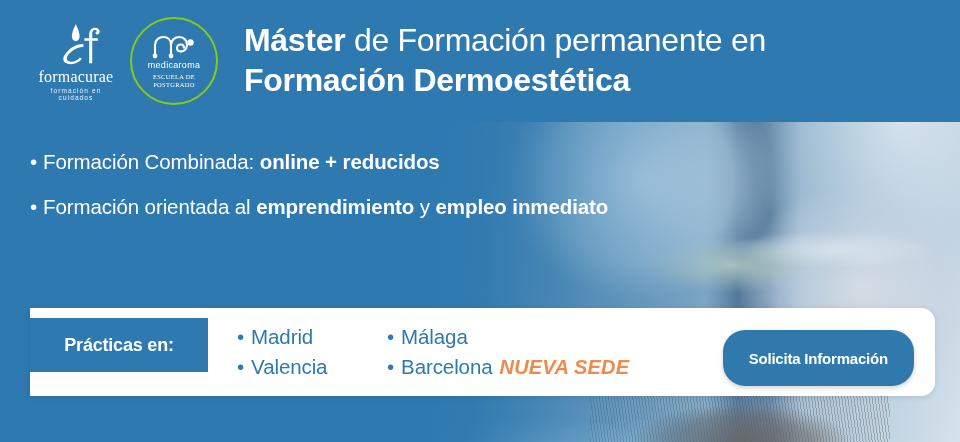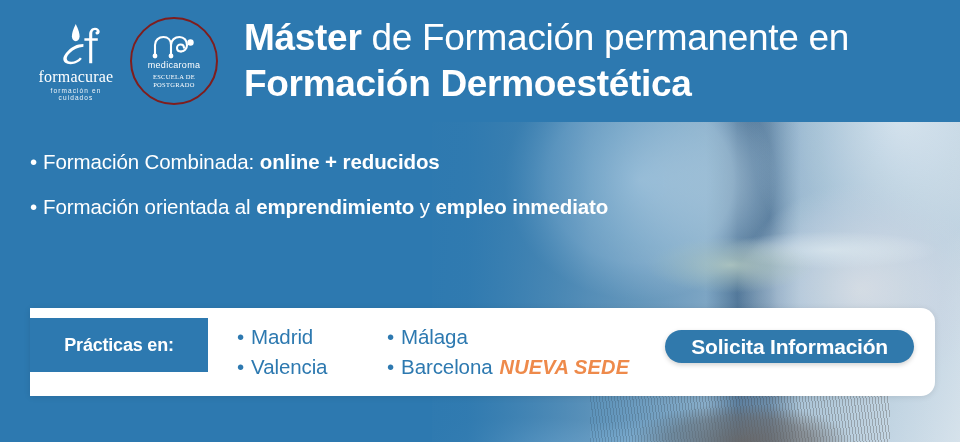--- a/index.html
+++ b/index.html
@@ -121,21 +121,21 @@
   .logo-formacurae .tagline {
     font-size: 6.5px;
     letter-spacing: 1.1px;
     display: block;
     margin-top: 3px;
     opacity: 0.92;
   }
   .logo-medicaroma {
     width: 84px; height: 84px;
     border-radius: 50%;
-    border: 2px solid #7f1d1d;
+    border: 2px solid #84cc16;
     display: flex;
     flex-direction: column;
     align-items: center;
     justify-content: center;
     color: #ffffff;
   }
   .logo-medicaroma .mk { display: block; }
   .logo-medicaroma .name {
     font-size: 9px;
     letter-spacing: 0.3px;
@@ -148,21 +148,21 @@
     text-align: center;
     margin-top: 3px;
     letter-spacing: 0.3px;
   }
 
   .title-block {
     margin-left: 26px;
     color: #ffffff;
   }
   .title-line {
-    font-size: 37px;
+    font-size: 32px;
     line-height: 1.24;
     letter-spacing: -0.3px;
     white-space: nowrap;
   }
   .title-line .b { font-weight: bold; }
   .title-line .l { font-weight: normal; }
 
   
   .bullets {
     position: absolute;
@@ -221,28 +221,28 @@
     color: #ee8a4b;
     font-weight: bold;
     font-style: italic;
     font-size: 20px;
     margin-left: 7px;
     letter-spacing: 0.2px;
   }
   .cta {
     position: absolute;
     right: 21px; top: 22px;
-    height: 33px;
+    height: 56px;
     padding: 0 26px;
     border: none;
     border-radius: 22px;
     background: #3079ac;
     color: #ffffff;
     font-family: "Liberation Sans", sans-serif;
-    font-size: 21px;
+    font-size: 15px;
     font-weight: bold;
     letter-spacing: -0.2px;
     cursor: pointer;
     box-shadow: 0 2px 5px rgba(0,0,0,0.18);
   }
 </style>
 </head>
 <body>
 
 <div class="banner">

